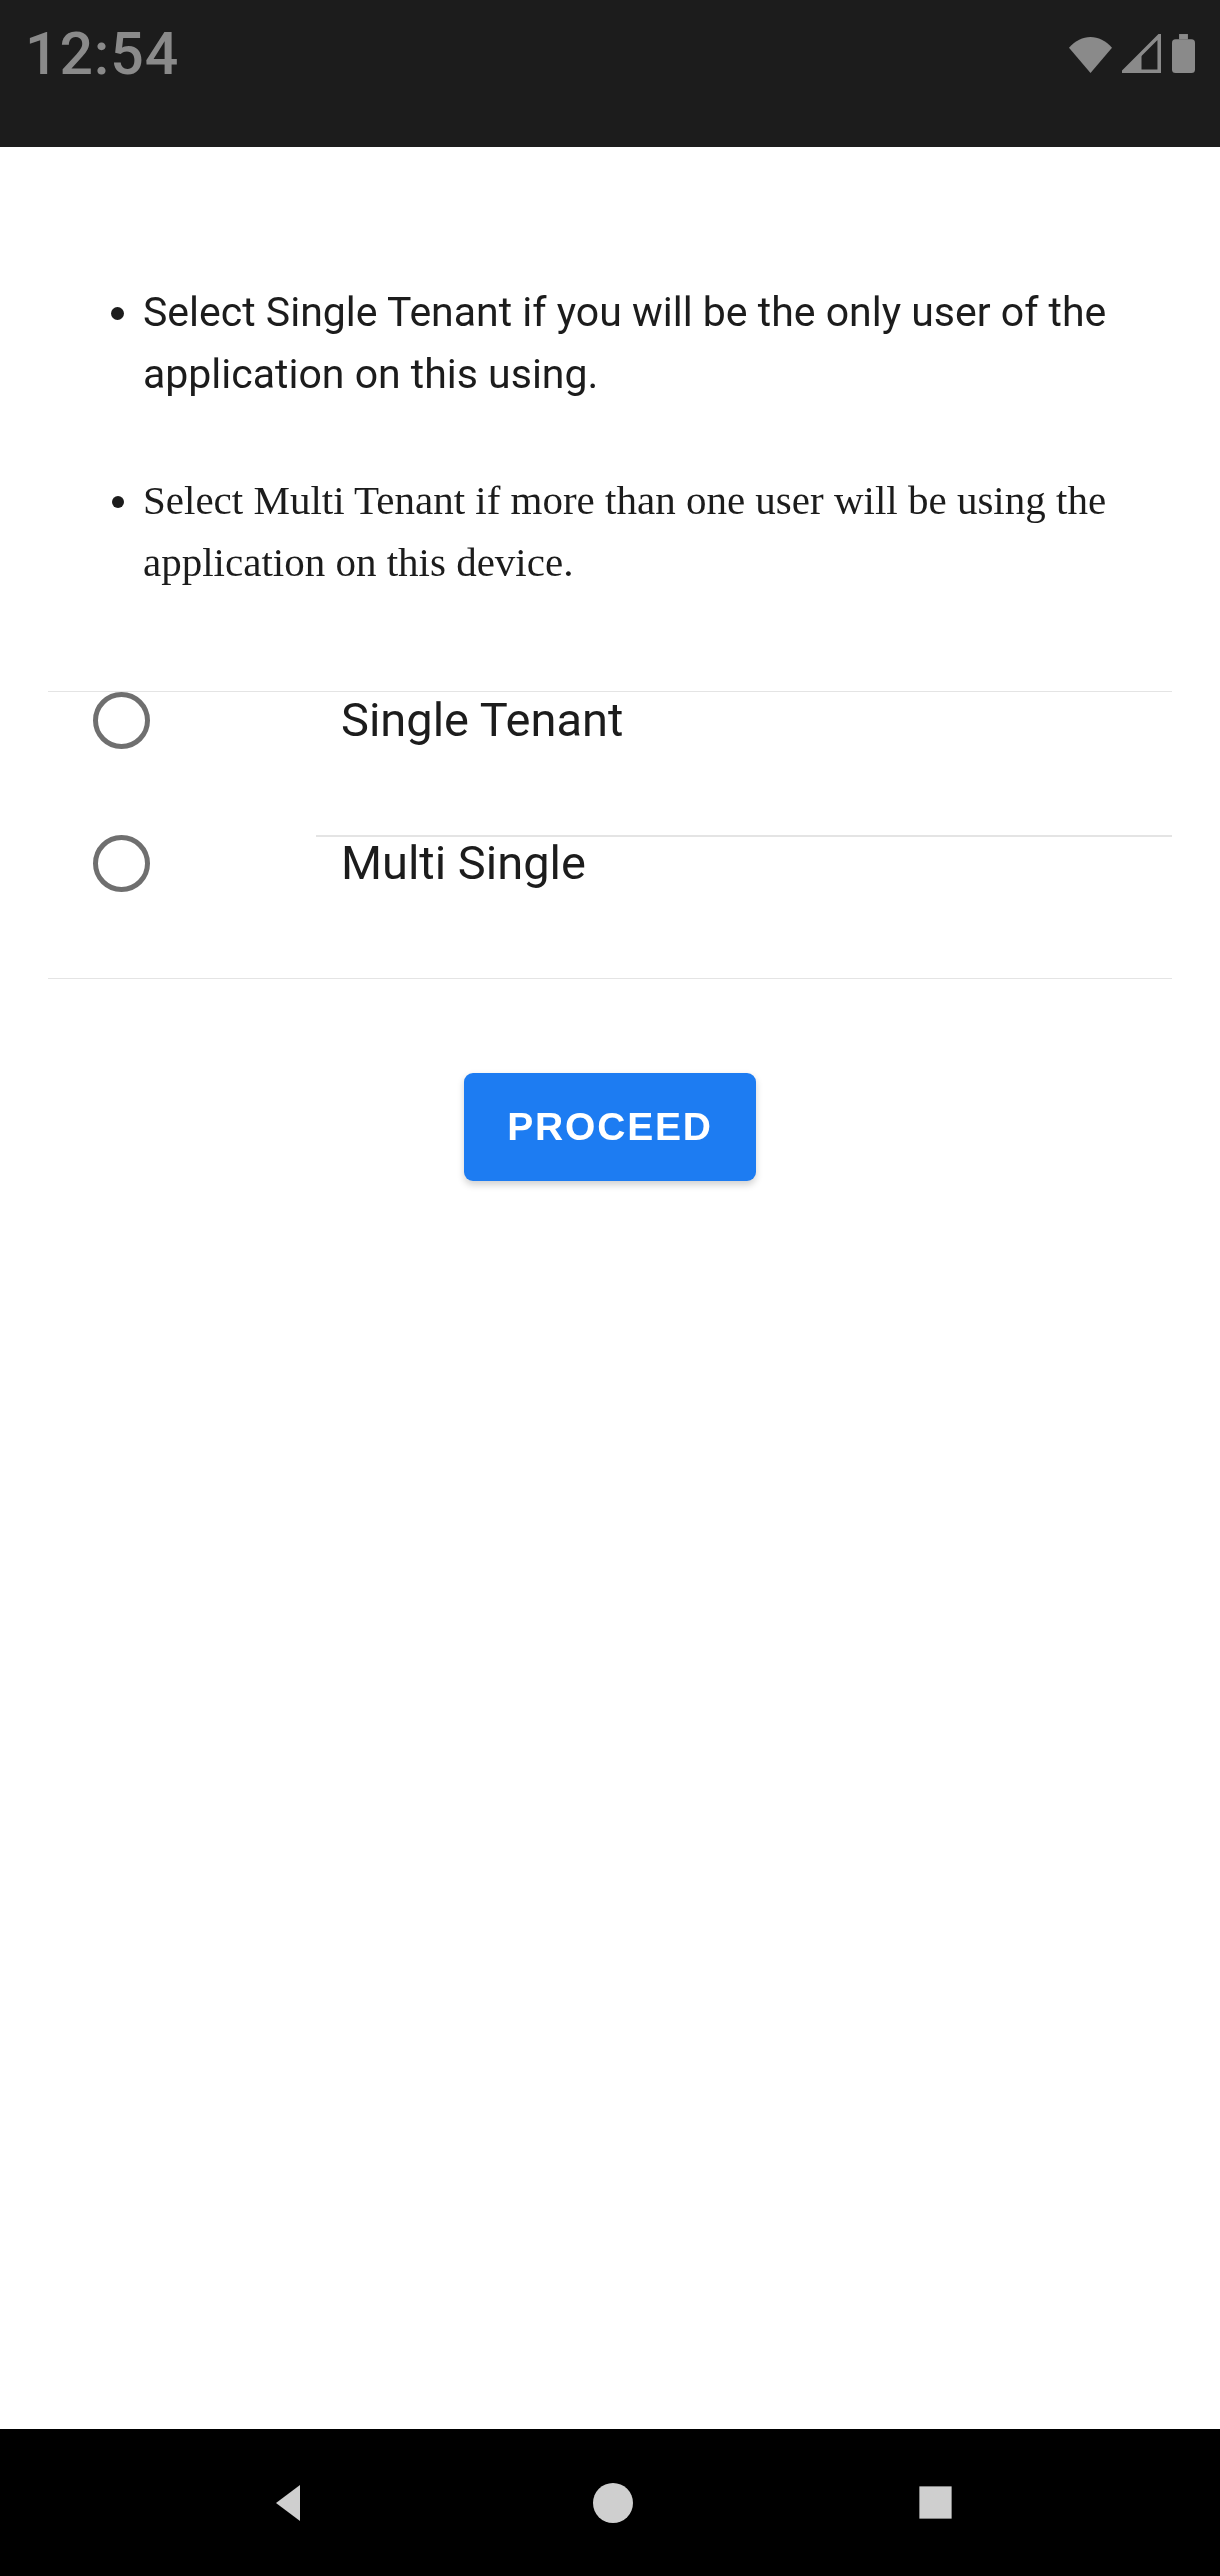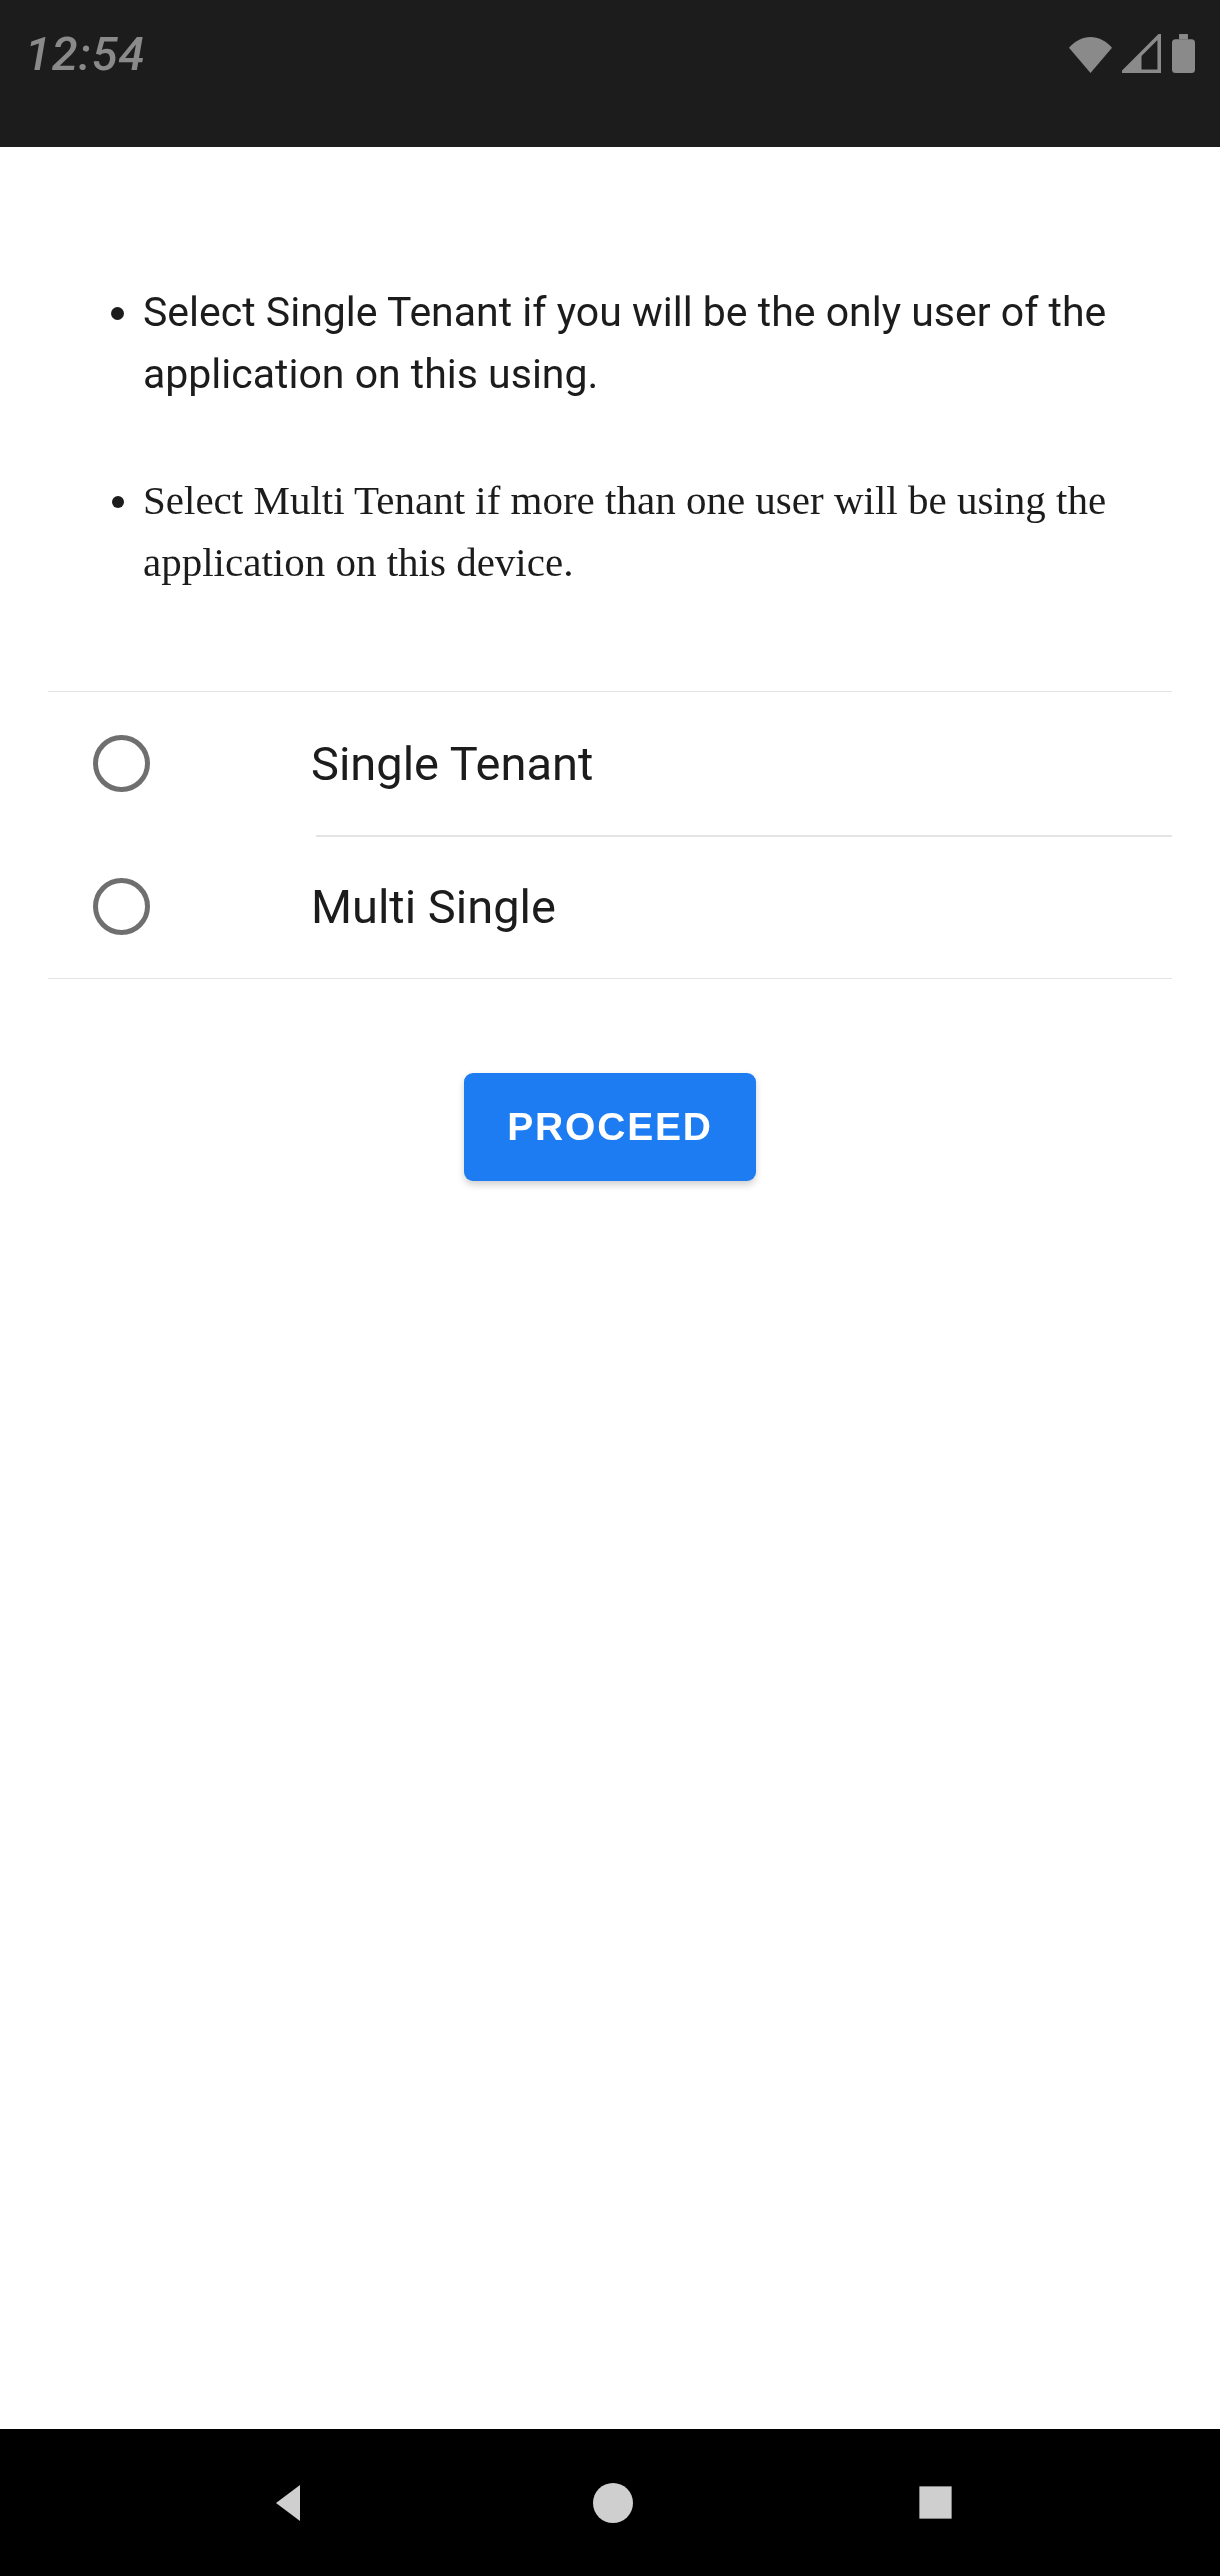--- a/index.html
+++ b/index.html
@@ -21,24 +21,23 @@
   .statusbar {
     position: absolute;
     top: 0; left: 0; right: 0;
     height: 106px;
     display: flex;
     align-items: center;
     padding: 0 25px;
     color: #8a8a8a;
   }
   .statusbar .clock {
-    font-size: 47px;
+    font-size: 59px;
     font-weight: 500;
     letter-spacing: 0.9px;
-    font-style: italic;
   }
   .statusbar .spacer { flex: 1; }
   .status-icons { display: flex; align-items: flex-end; gap: 10.7px; }
   .status-icons svg { display: block; }
 
   
   .app {
     position: absolute;
     top: 147px;
     left: 0; right: 0;
@@ -68,23 +67,23 @@
   }
   .instructions li:last-child { margin-bottom: 0; font-family: Liberation Serif, serif; }
 
   .options {
     border-top: 1.8px solid #e4e4e4;
     border-bottom: 1.8px solid #e4e4e4;
     margin: 0 48px;
   }
   .option-row {
     display: flex;
-    align-items: center;
     height: 143px;
     padding-left: 45px;
+    gap: 30px;
   }
   .option-row + .option-row {
     position: relative;
   }
   .option-sep {
     position: absolute;
     top: 0;
     left: 268px;
     right: 0;
     height: 1.8px;

